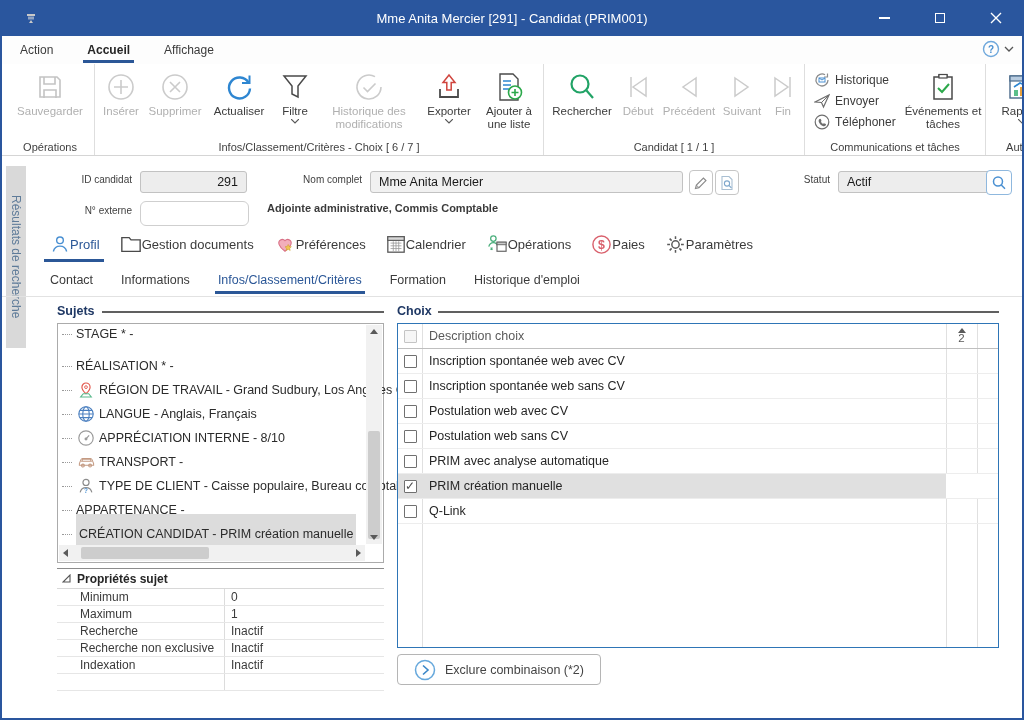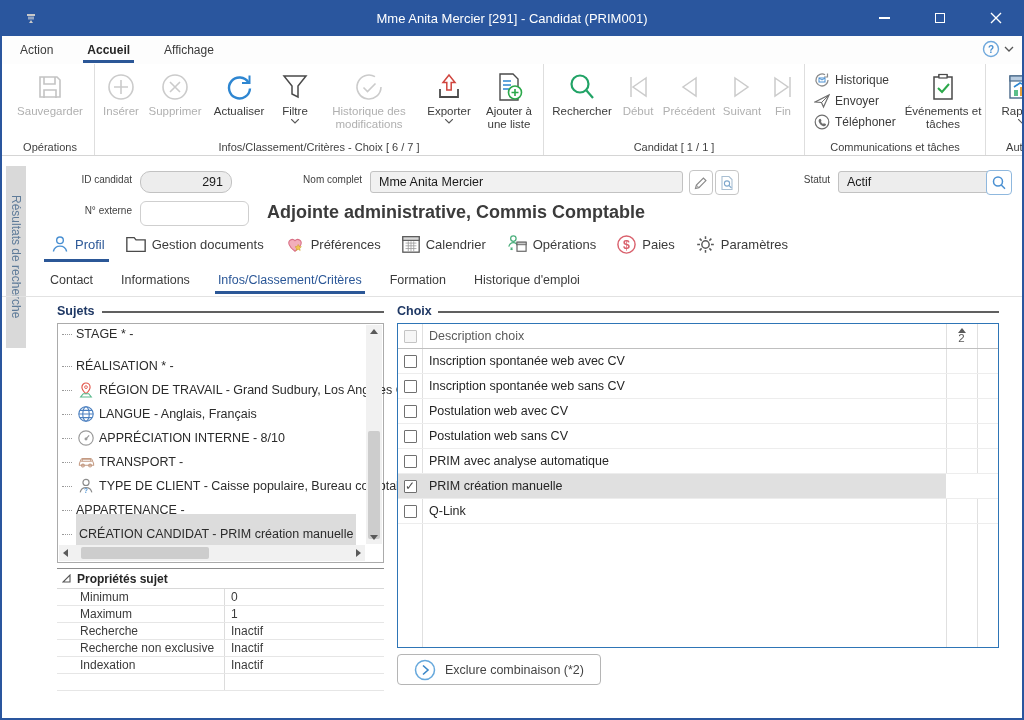--- a/index.html
+++ b/index.html
@@ -40,27 +40,27 @@
   .chev { margin-top:1px; }
   .comm-stack { display:flex; flex-direction:column; gap:5px; padding:6px 2px 0 6px; width:96px; }
   .comm-item { display:flex; align-items:center; gap:5px; font-size:12px; color:#3B3B3B;text-align:right; }
 
   
   .content { position:absolute; top:154px; left:0; right:0; bottom:0; background:#fff; }
   .flabel { position:absolute; font-size:10px; color:#3F3F3F; text-align:right; }
   .tbox { position:absolute; height:22px; border:1px solid #C2C2C2; border-radius:3px;
           background:#EDEDED; font-size:12.5px; color:#1A1A1A; display:flex;
           align-items:center; padding:0 8px; }
-  .job-title { position:absolute; left:265px; top:46px; font-size:18px; font-weight:bold; color:#3B3B3B; }
+  .job-title { position:absolute; left:265px; top:46px; font-size:11px; font-weight:bold; color:#3B3B3B; }
   .mini-btn { position:absolute; width:24px; height:25px; border:1px solid #C6C6C6; border-radius:4px;
           background:#fff; display:flex; align-items:center; justify-content:center; }
 
   
   .maintabs { position:absolute; left:48px; top:72px; height:32px; display:flex; gap:20px; }
-  .mtab { position:relative; display:flex; align-items:center; gap:5px; font-size:13px; color:#3B3B3B; }
+  .mtab { position:relative; display:flex; align-items:center; font-size:13px; color:#3B3B3B; }
   .mtab.active { color:#2B5797; }
   .mtab.active::after { content:""; position:absolute; left:-6px; right:-4px; bottom:-2px;
           height:3px; background:#2B5797; }
   .subtabs { position:absolute; left:48px; top:110px; height:28px; display:flex; gap:28px; }
   .stab { position:relative; font-size:12.5px; color:#3B3B3B; display:flex; align-items:center; }
   .stab.active { color:#2B5797; }
   .stab.active::after { content:""; position:absolute; left:-3px; right:-3px; bottom:0;
           height:3px; background:#2B5797; }
   .subtab-line { position:absolute; left:0; right:0; top:140px; height:1px; background:#E2E2E2; }
 
@@ -373,21 +373,21 @@
     </div>
   </div>
 
   <div class="content">
 
     <div class="side-tab">
       <span>Résultats de recherche</span>
     </div>
 
     <div class="flabel" style="left:40px; top:18px; width:90px;">ID candidat</div>
-    <div class="tbox" style="left:138px; top:15px; width:92px; justify-content:flex-end;border-radius:10px;">291</div>
+    <div class="tbox" style="left:138px; top:15px; width:107px; justify-content:flex-end;">291</div>
     <div class="flabel" style="left:270px; top:18px; width:90px;">Nom complet</div>
     <div class="tbox" style="left:368px; top:15px; width:313px; background:#F1F1F1;">Mme Anita Mercier</div>
     <div class="mini-btn" style="left:687px; top:14px;">
       <svg width="16" height="16" viewBox="0 0 16 16">
           <path d="M2.5 13.5l.9-3.4 7-7 2.5 2.5-7 7z" fill="none" stroke="#8A8A8A" stroke-width="1.2"></path>
           <path d="M3.4 10.1l2.5 2.5" stroke="#8A8A8A" stroke-width="1"></path>
         </svg>
     </div>
     <div class="mini-btn" style="left:713px; top:14px;">
       <svg width="16" height="16" viewBox="0 0 16 16">

